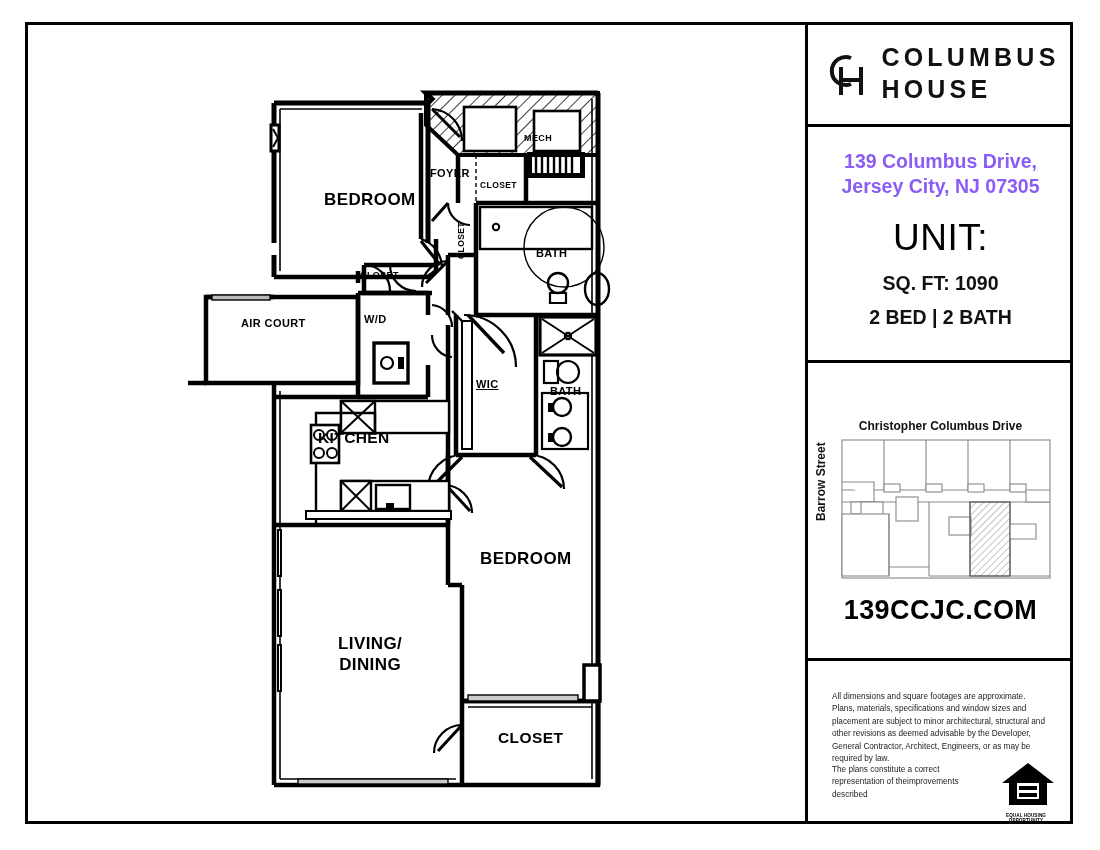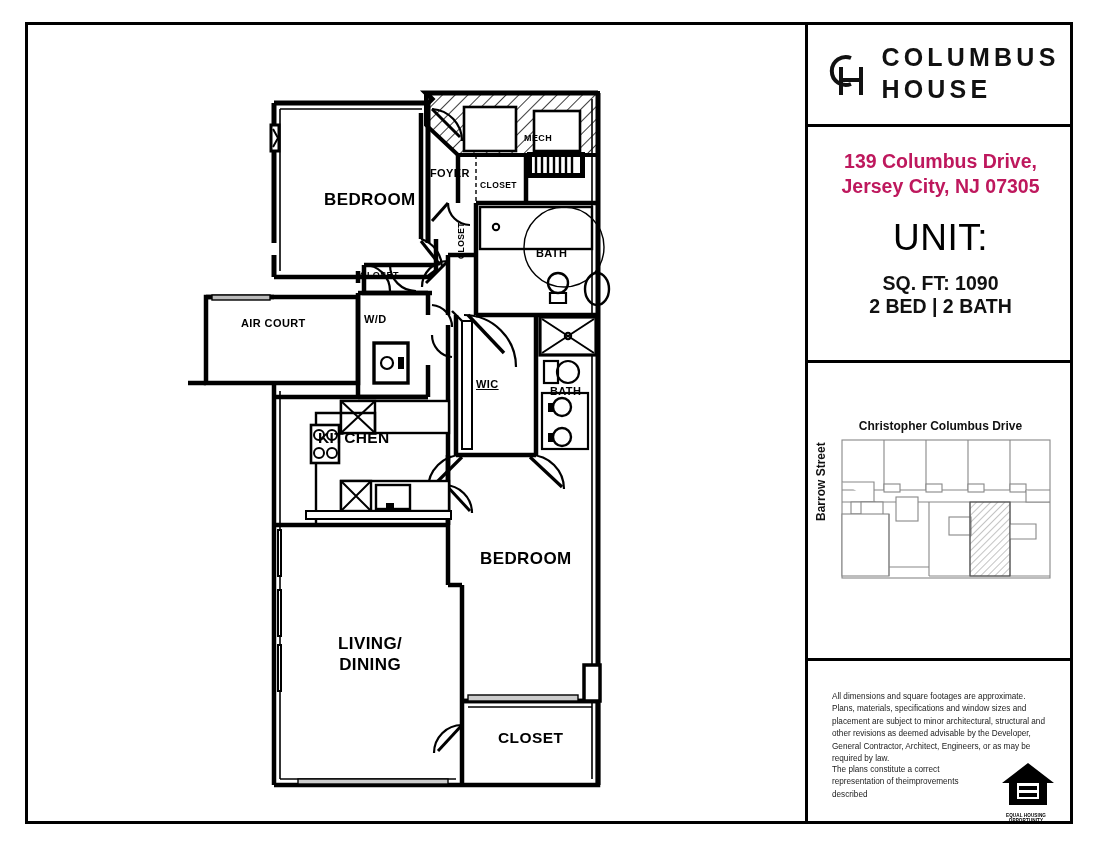--- a/index.html
+++ b/index.html
@@ -49,25 +49,25 @@
   .logo-mark { width: 46px; height: 52px; flex: none; }
   .logo-text { display: flex; flex-direction: column; line-height: 1.0; }
   .logo-text .l1, .logo-text .l2 {
     font-weight: bold; letter-spacing: 4.2px; color: #111;
   }
   .logo-text .l1 { font-size: 25px; }
   .logo-text .l2 { font-size: 25px; margin-top: 7px; }
 
   
   #unit-block { top: 105px; height: 232px; text-align: center; padding-top: 22px; }
-  .addr { font-size: 19.5px; font-weight: bold; color: #be185d; line-height: 1.28; }
+  .addr { font-size: 19.5px; font-weight: bold; color: #8b5cf6; line-height: 1.28; }
   .unit-word { font-size: 37px; font-weight: normal; color: #000; margin-top: 18px; letter-spacing: 0.5px;}
   .unit-nums { font-size: 27px; font-weight: bold; color: #000; margin-top: 4px; letter-spacing: 0.2px;}
   .sqft { font-size: 19.5px; font-weight: bold; color: #111; margin-top: 13px; }
-  .beds { font-size: 19.5px; font-weight: bold; color: #111; margin-top: 0; }
+  .beds { font-size: 19.5px; font-weight: bold; color: #111; margin-top: 11px; }
 
   
   #key-block { top: 341px; height: 240px; }
   .key-street-top {
     position: absolute; top: 56px; left: 0; width: 265px;
     text-align: center; font-size: 12px; font-weight: bold; color: #111;
   }
   .key-street-left {
     position: absolute; left: 6px; top: 158px;
     font-size: 12px; font-weight: bold; color: #111;
@@ -388,20 +388,21 @@
           <path d="M129 63 L129 137"></path>
           <path d="M169 63 L169 137"></path>
           <path d="M169 85 L195 85 L195 100 L169 100"></path>
           <path d="M88 137 L209 137"></path>
         </g>
         <g>
           <rect x="129" y="63" width="40" height="74" fill="url(#hatchkey)" stroke="#555" stroke-width="1.1"></rect>
         </g>
       </svg>
 
+      <div class="weburl">139CCJC.COM</div>
     </div>
     <div class="hdiv" style="top:636px;"></div>
 
     <div class="sec" id="disc-block">
       <div class="disc-text">All dimensions and square footages are approximate. Plans, materials, specifications and window sizes and placement are subject to minor architectural, structural and other revisions as deemed advisable by the Developer, General Contractor, Architect, Engineers, or as may be required by law.</div>
       <div class="disc-text2">The plans constitute a correct representation of theimprovements described</div>
       <svg id="eho" width="56" height="50" viewBox="0 0 56 50">
         <path d="M28 2 L54 22 L47 22 L47 44 L9 44 L9 22 L2 22 Z" fill="#000"></path>
         <rect x="17" y="22" width="22" height="16" fill="#fff"></rect>
         <rect x="19" y="25" width="18" height="4" fill="#000"></rect>

